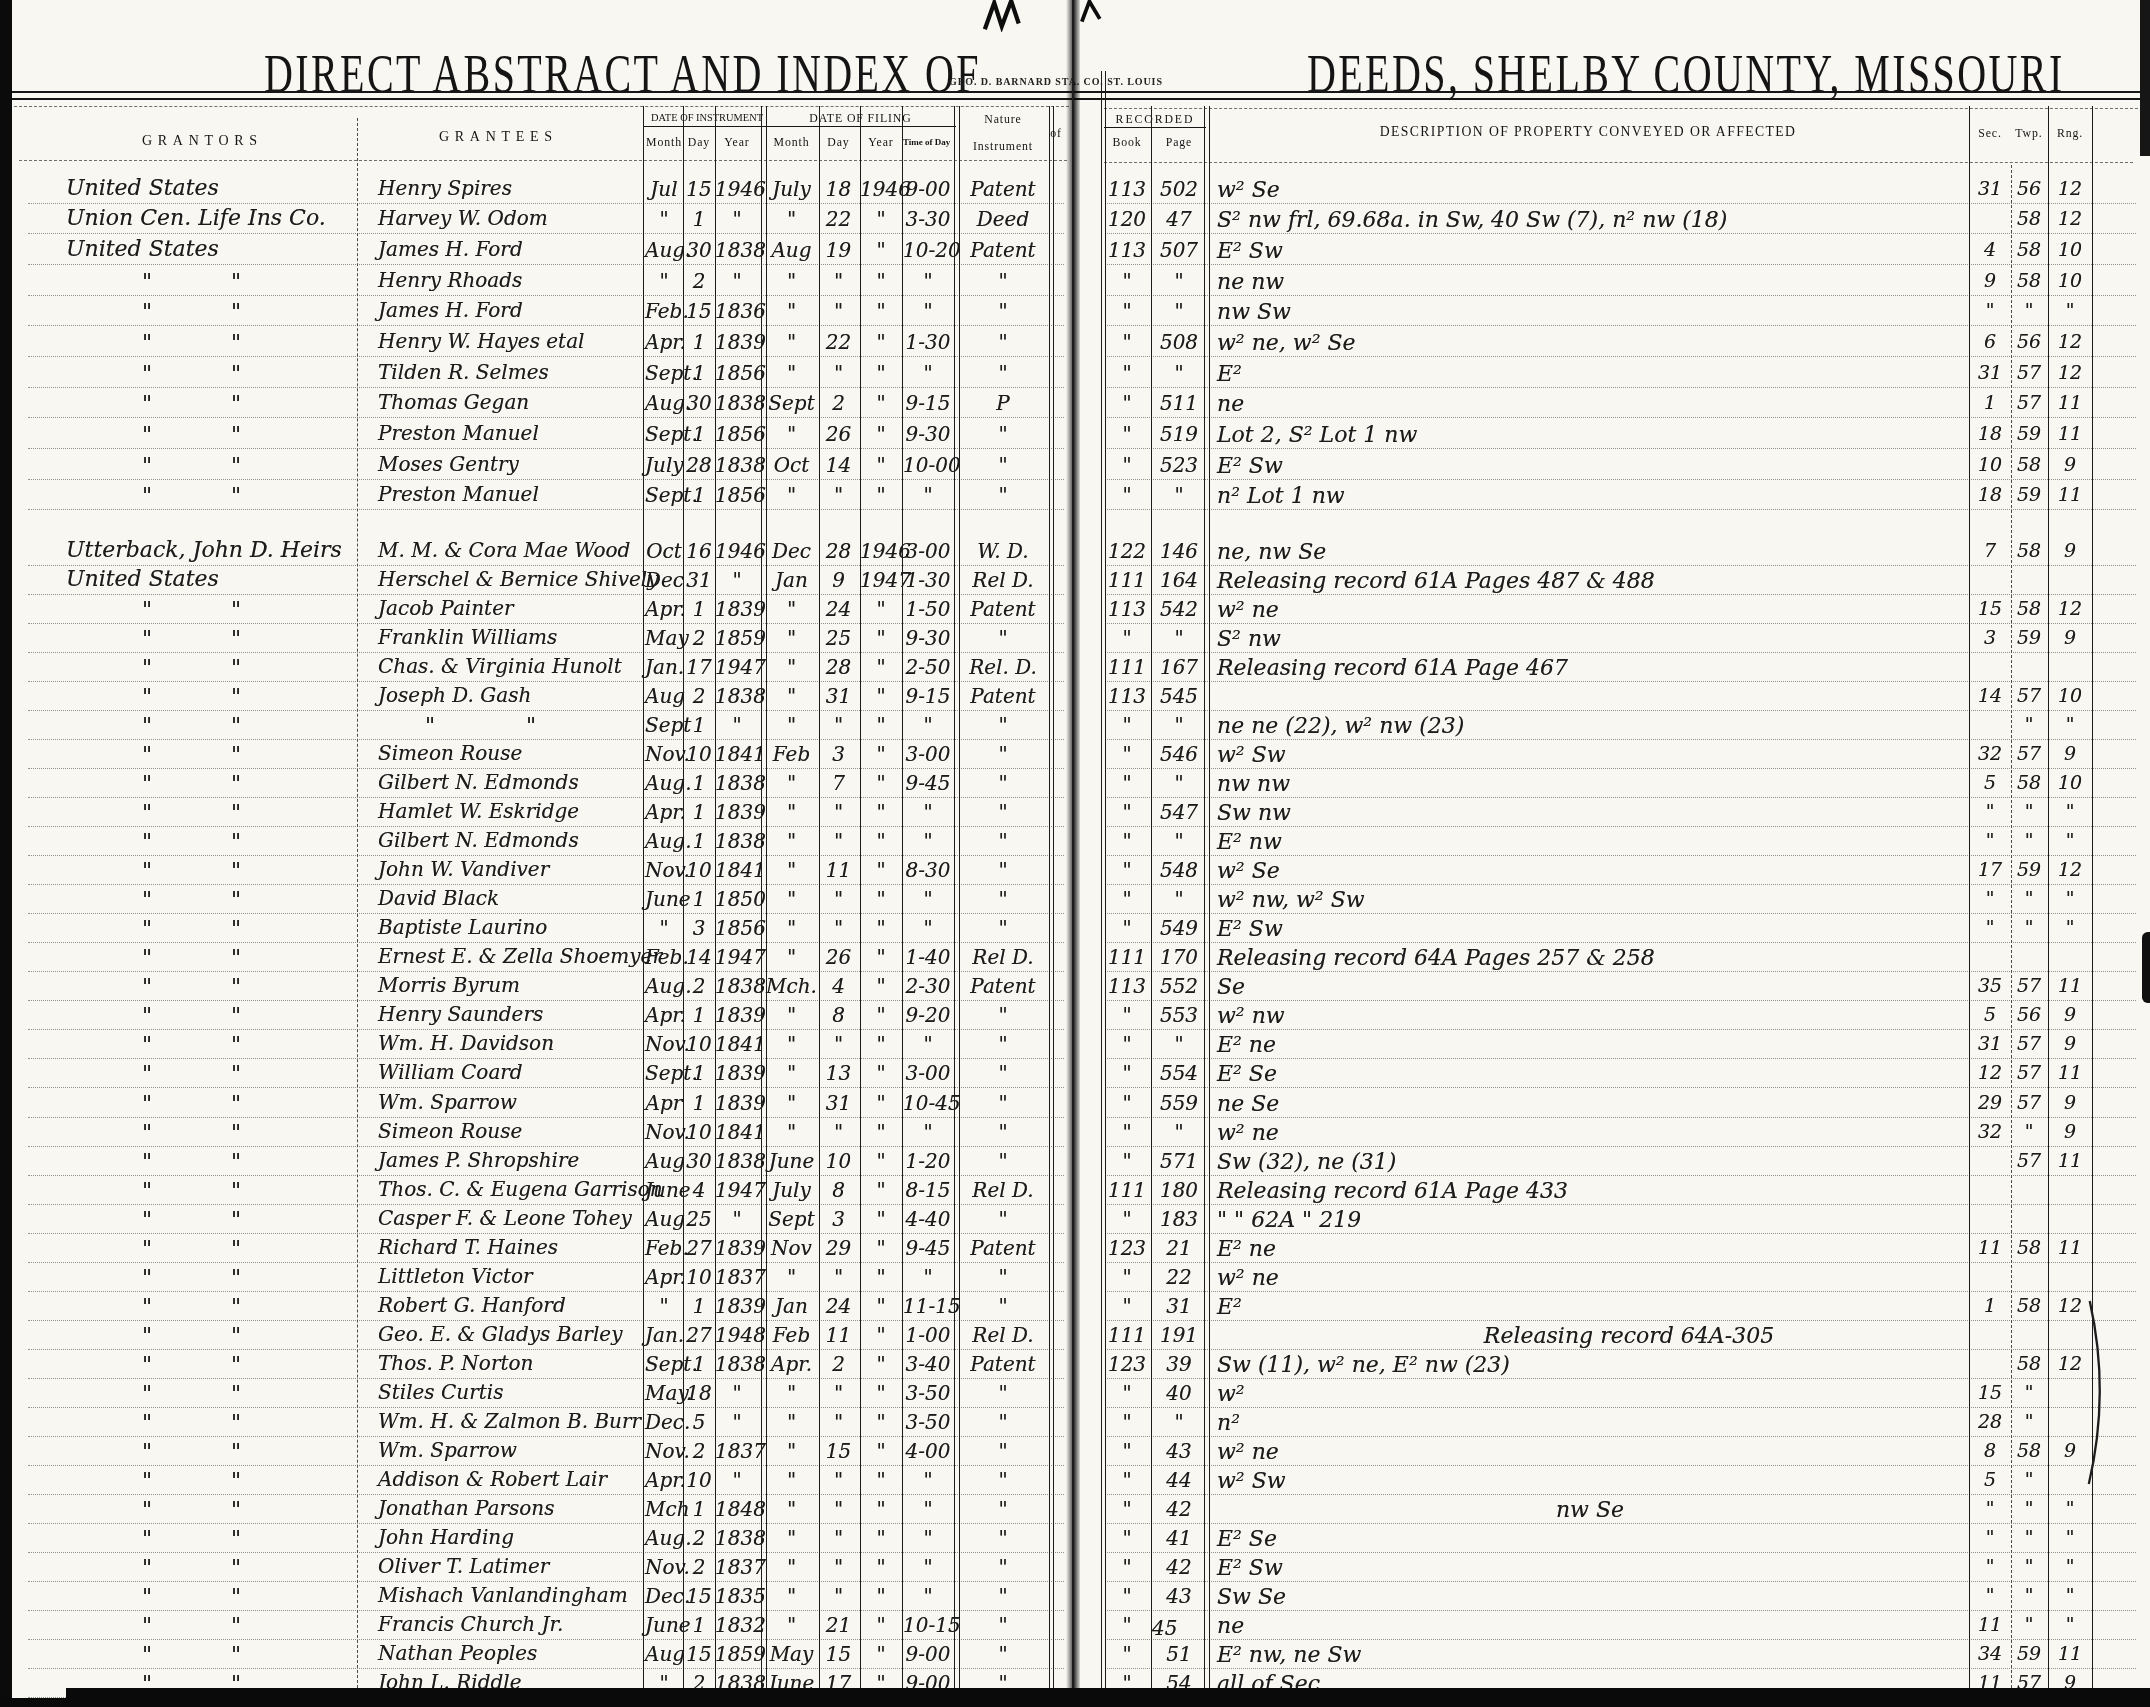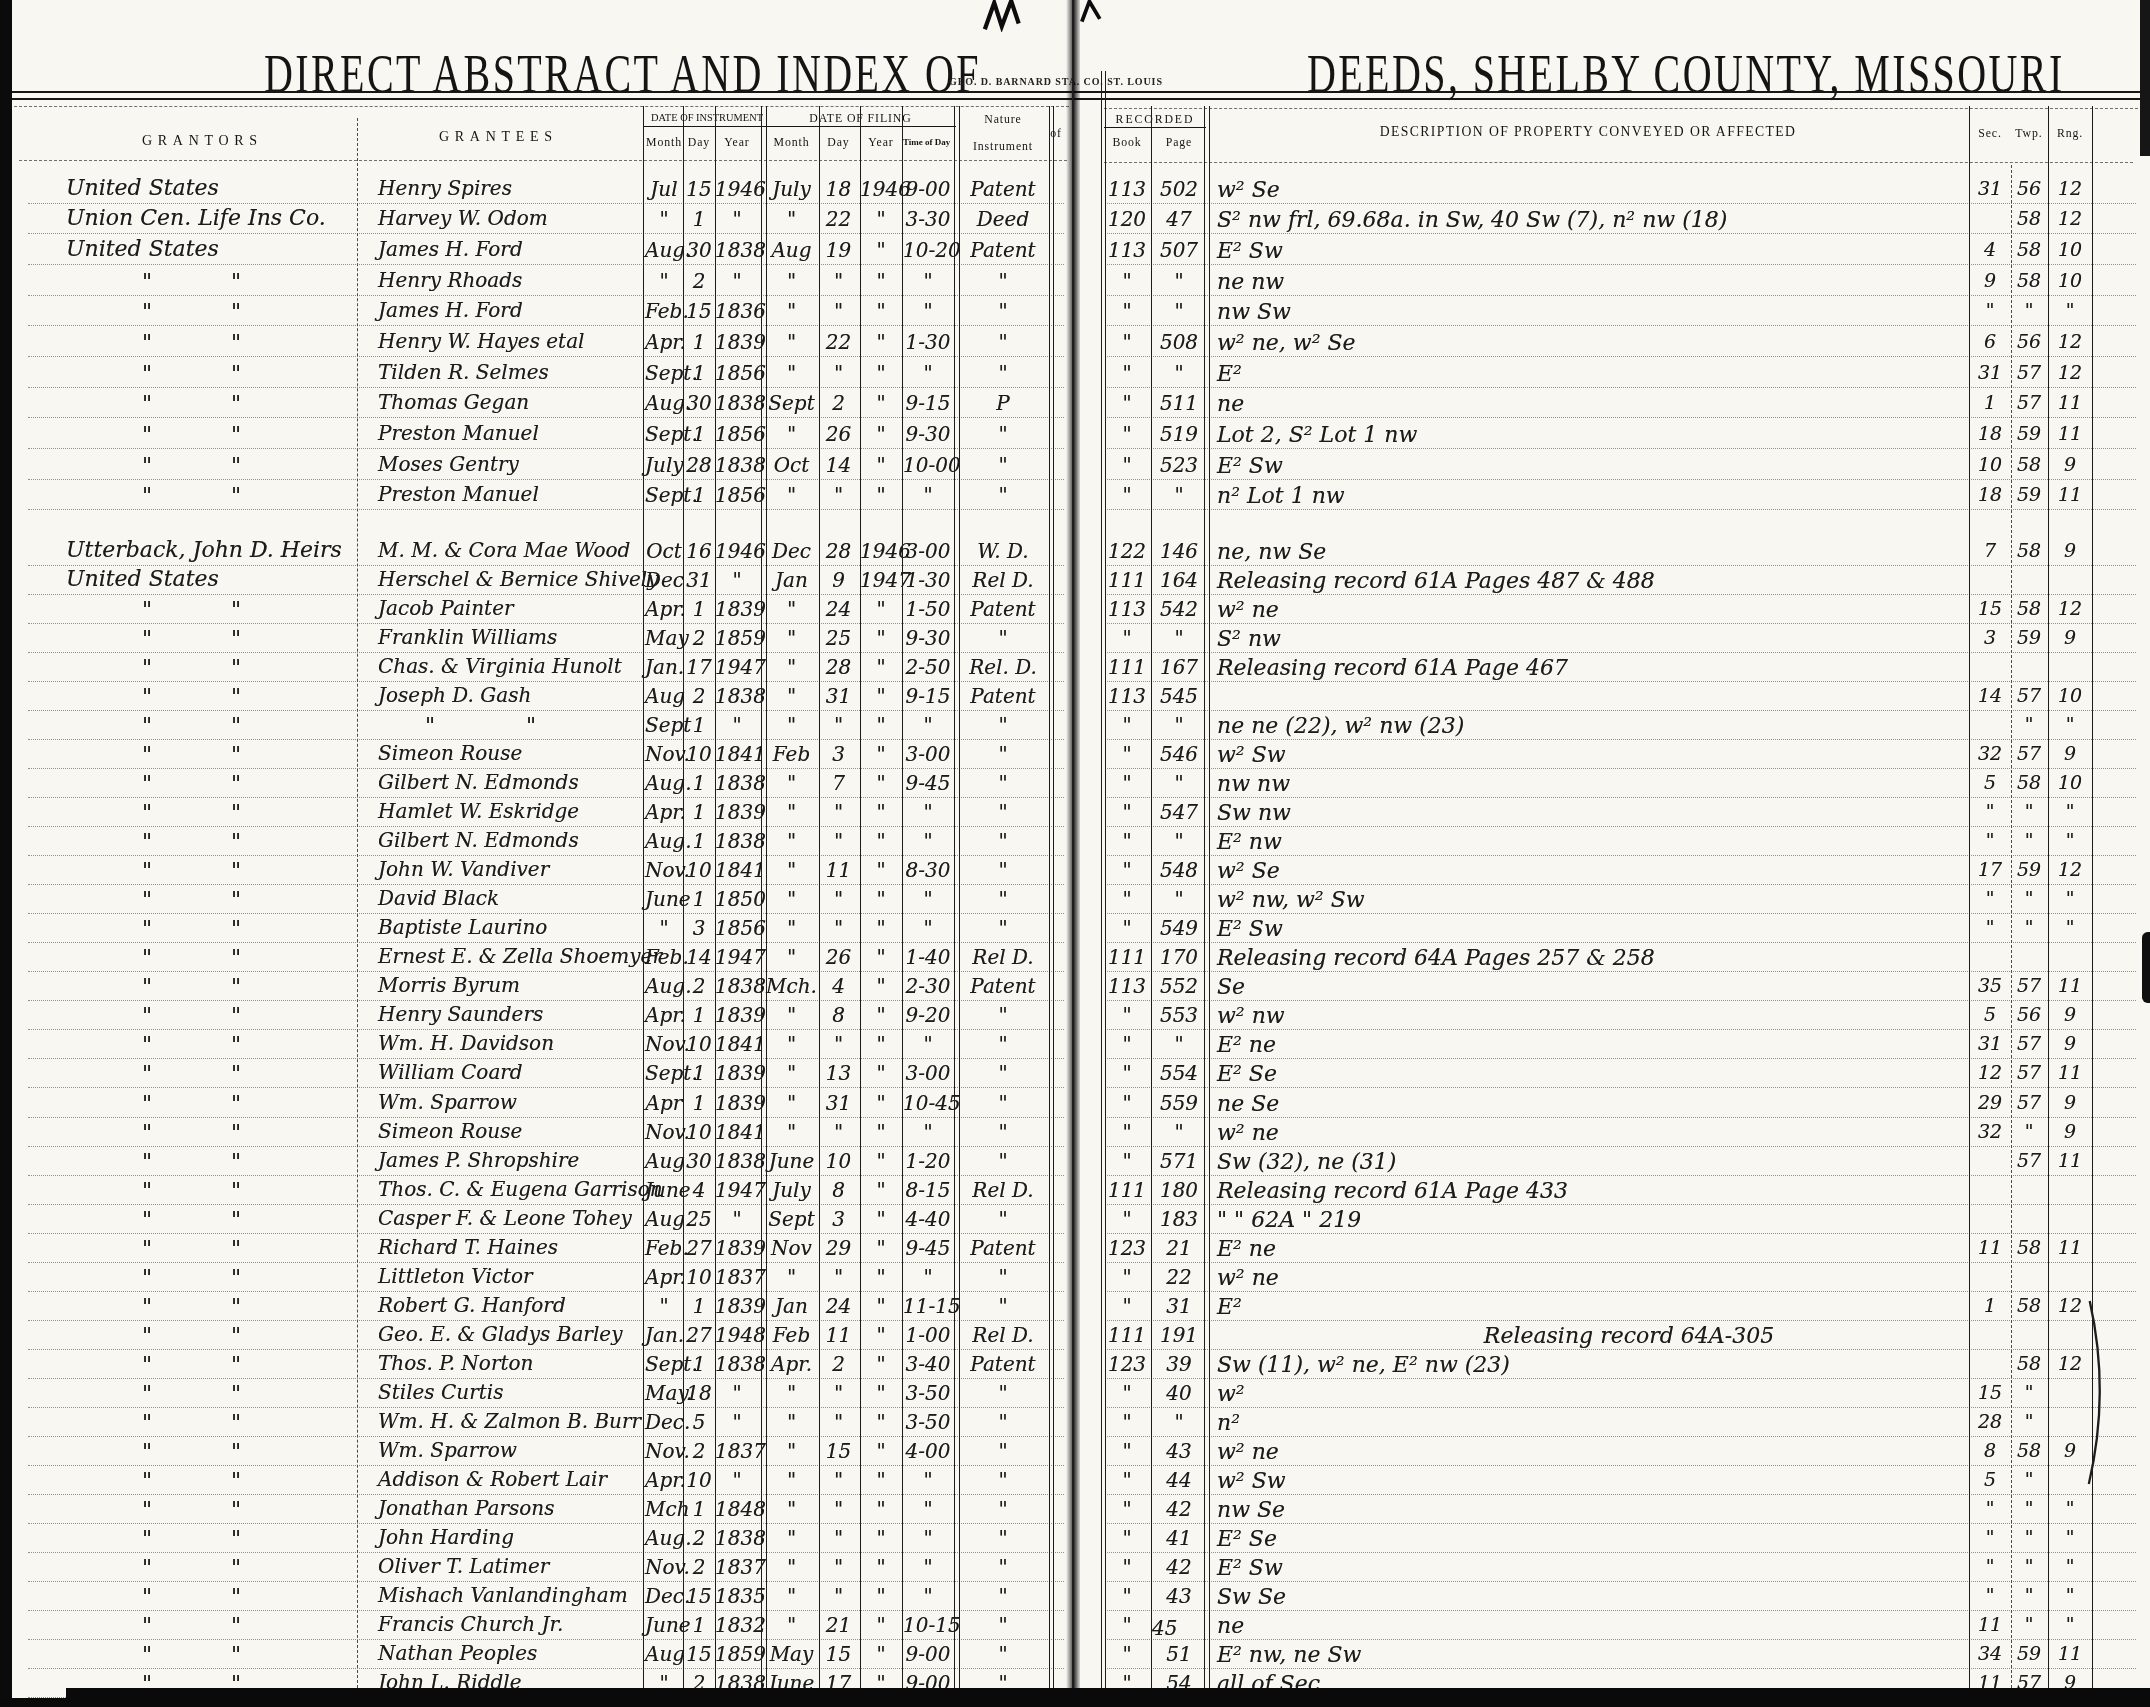--- a/index.html
+++ b/index.html
@@ -966,21 +966,21 @@
         <span class="cell hw small" style="left: 645px; top: 2.8px; width: 38px; text-align: center;">Mch</span>
         <span class="cell hw small" style="left: 683px; top: 2.8px; width: 32px; text-align: center;">1</span>
         <span class="cell hw small" style="left: 715px; top: 2.8px; width: 44px; text-align: center;">1848</span>
         <span class="cell hw small" style="left: 766px; top: 2.8px; width: 51px; text-align: center;">"</span>
         <span class="cell hw small" style="left: 819px; top: 2.8px; width: 39px; text-align: center;">"</span>
         <span class="cell hw small" style="left: 860px; top: 2.8px; width: 42px; text-align: center;">"</span>
         <span class="cell hw small" style="left: 903px; top: 2.8px; width: 50px; text-align: center;">"</span>
         <span class="cell hw small" style="left: 959px; top: 2.8px; width: 88px; text-align: center;">"</span>
         <span class="cell hw small" style="left: 1104px; top: 2.8px; width: 46px; text-align: center;">"</span>
         <span class="cell hw small" style="left: 1152px; top: 2.8px; width: 54px; text-align: center;">42</span>
-        <span class="cell hw " style="left: 1217px; top: 2.8px; width: 746px; text-align: left;">nw Se</span>
+        <span class="cell hw " style="left: 1217px; top: 2.8px; width: 746px; text-align: center;">nw Se</span>
         <span class="cell hw tiny" style="left: 1969px; top: 2.8px; width: 42px; text-align: center;">"</span>
         <span class="cell hw tiny" style="left: 2011px; top: 2.8px; width: 36px; text-align: center;">"</span>
         <span class="cell hw tiny" style="left: 2047px; top: 2.8px; width: 46px; text-align: center;">"</span>
         <div class="hdot" style="left: 28px; top: 27px; width: 1036px;"></div>
         <div class="hdot" style="left: 1107px; top: 27px; width: 1029px;"></div>
       </div>
       <div class="abs" style="left: 0px; top: 1525px; width: 2151px; height: 28px;">
         <span class="cell hw" style="left: 142px; top: 2.8px;">"</span>
         <span class="cell hw" style="left: 231px; top: 2.8px;">"</span>
         <span class="cell hw small" style="left: 378px; top: 1.9px;">John Harding</span>

